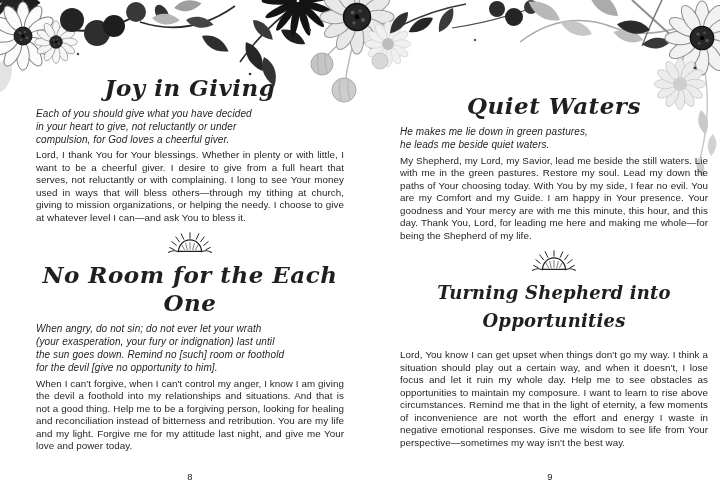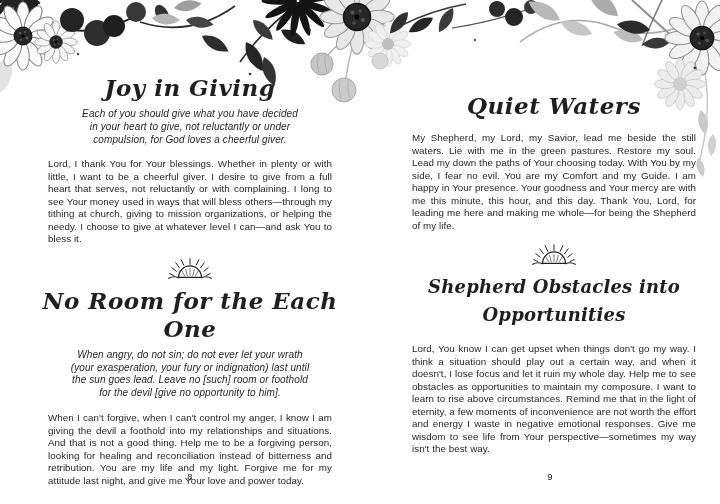--- a/index.html
+++ b/index.html
@@ -4,23 +4,23 @@
 <style>
   html,body{margin:0;padding:0;background:#ffffff;}
   body{width:720px;height:504px;overflow:hidden;font-family:"Liberation Sans",sans-serif;color:#1f1f1f;}
   .spread{position:relative;width:720px;height:504px;background:#ffffff;}
   .header-art{position:absolute;top:0;left:0;width:720px;height:200px;pointer-events:none;}
   .page{position:absolute;width:308px;}
   .page-left{left:36px;top:74px;}
   .page-right{left:400px;top:92px;}
   .title{font-family:"DejaVu Serif",serif;font-style:italic;font-weight:bold;font-size:23px;line-height:28px;text-align:center;margin:0 0 6px;letter-spacing:0.5px;}
   .title-long{font-size:18px;letter-spacing:0.2px;margin-bottom:14px;}
-  .verse{font-style:italic;font-size:10px;line-height:12.8px;text-align:center;white-space:pre-line;margin:0 0 3px;letter-spacing:0.1px;}
+  .verse{font-style:italic;font-size:10px;line-height:12.8px;text-align:left;white-space:pre-line;margin:0 0 3px;letter-spacing:0.1px;}
   .reference{font-variant:small-caps;font-size:10px;line-height:12px;letter-spacing:0.8px;text-align:center;margin:0 0 7px;}
-  .prayer{font-size:9.8px;line-height:12.5px;text-align:justify;margin:12px;letter-spacing:0.05px;}
+  .prayer{font-size:9.8px;line-height:12.5px;text-align:justify;margin:0;letter-spacing:0.05px;}
   .divider{display:flex;justify-content:center;margin:8px 0 6px;}
   .divider-icon{width:46px;height:23px;}
   .page-num{position:absolute;top:471px;width:308px;text-align:center;font-size:9.5px;color:#1f1f1f;}
   .page-num-left{left:36px;}
   .page-num-right{left:396px;}
 </style>
 </head>
 <body>
 
 <div class="spread">
@@ -181,38 +181,40 @@
     </section>
     <div class="divider">
       <svg class="divider-icon" viewBox="0 0 52 26">
           <use href="#sunburst" width="52" height="26"></use>
         </svg>
     </div>
     <section class="devotion">
       <h2 class="title">No Room for the Each One</h2>
       <p class="verse">When angry, do not sin; do not ever let your wrath
 (your exasperation, your fury or indignation) last until
-the sun goes lead. Leave no [such] room or foothold
+the sun goes down. Remind no [such] room or foothold
 for the devil [give no opportunity to him].</p>
       <p class="prayer">When I can't forgive, when I can't control my anger, I know I am giving the devil a foothold into my relationships and situations. And that is not a good thing. Help me to be a forgiving person, looking for healing and reconciliation instead of bitterness and retribution. You are my life and my light. Forgive me for my attitude last night, and give me Your love and power today.</p>
     </section>
   </main>
 
   <main class="page page-right">
     <section class="devotion">
       <h2 class="title">Quiet Waters</h2>
+      <p class="verse">He makes me lie down in green pastures,
+he leads me beside quiet waters.</p>
       <p class="prayer">My Shepherd, my Lord, my Savior, lead me beside the still waters. Lie with me in the green pastures. Restore my soul. Lead my down the paths of Your choosing today. With You by my side, I fear no evil. You are my Comfort and my Guide. I am happy in Your presence. Your goodness and Your mercy are with me this minute, this hour, and this day. Thank You, Lord, for leading me here and making me whole—for being the Shepherd of my life.</p>
     </section>
     <div class="divider">
       <svg class="divider-icon" viewBox="0 0 52 26">
           <use href="#sunburst" width="52" height="26"></use>
         </svg>
     </div>
     <section class="devotion">
-      <h2 class="title title-long">Shepherd Obstacles into Opportunities</h2>
+      <h2 class="title title-long">Turning Shepherd into Opportunities</h2>
       <p class="prayer">Lord, You know I can get upset when things don't go my way. I think a situation should play out a certain way, and when it doesn't, I lose focus and let it ruin my whole day. Help me to see obstacles as opportunities to maintain my composure. I want to learn to rise above circumstances. Remind me that in the light of eternity, a few moments of inconvenience are not worth the effort and energy I waste in negative emotional responses. Give me wisdom to see life from Your perspective—sometimes my way isn't the best way.</p>
     </section>
   </main>
 
   <div class="page-num page-num-left">8</div>
   <div class="page-num page-num-right">9</div>
 
 </div>
 
 </body></html>

